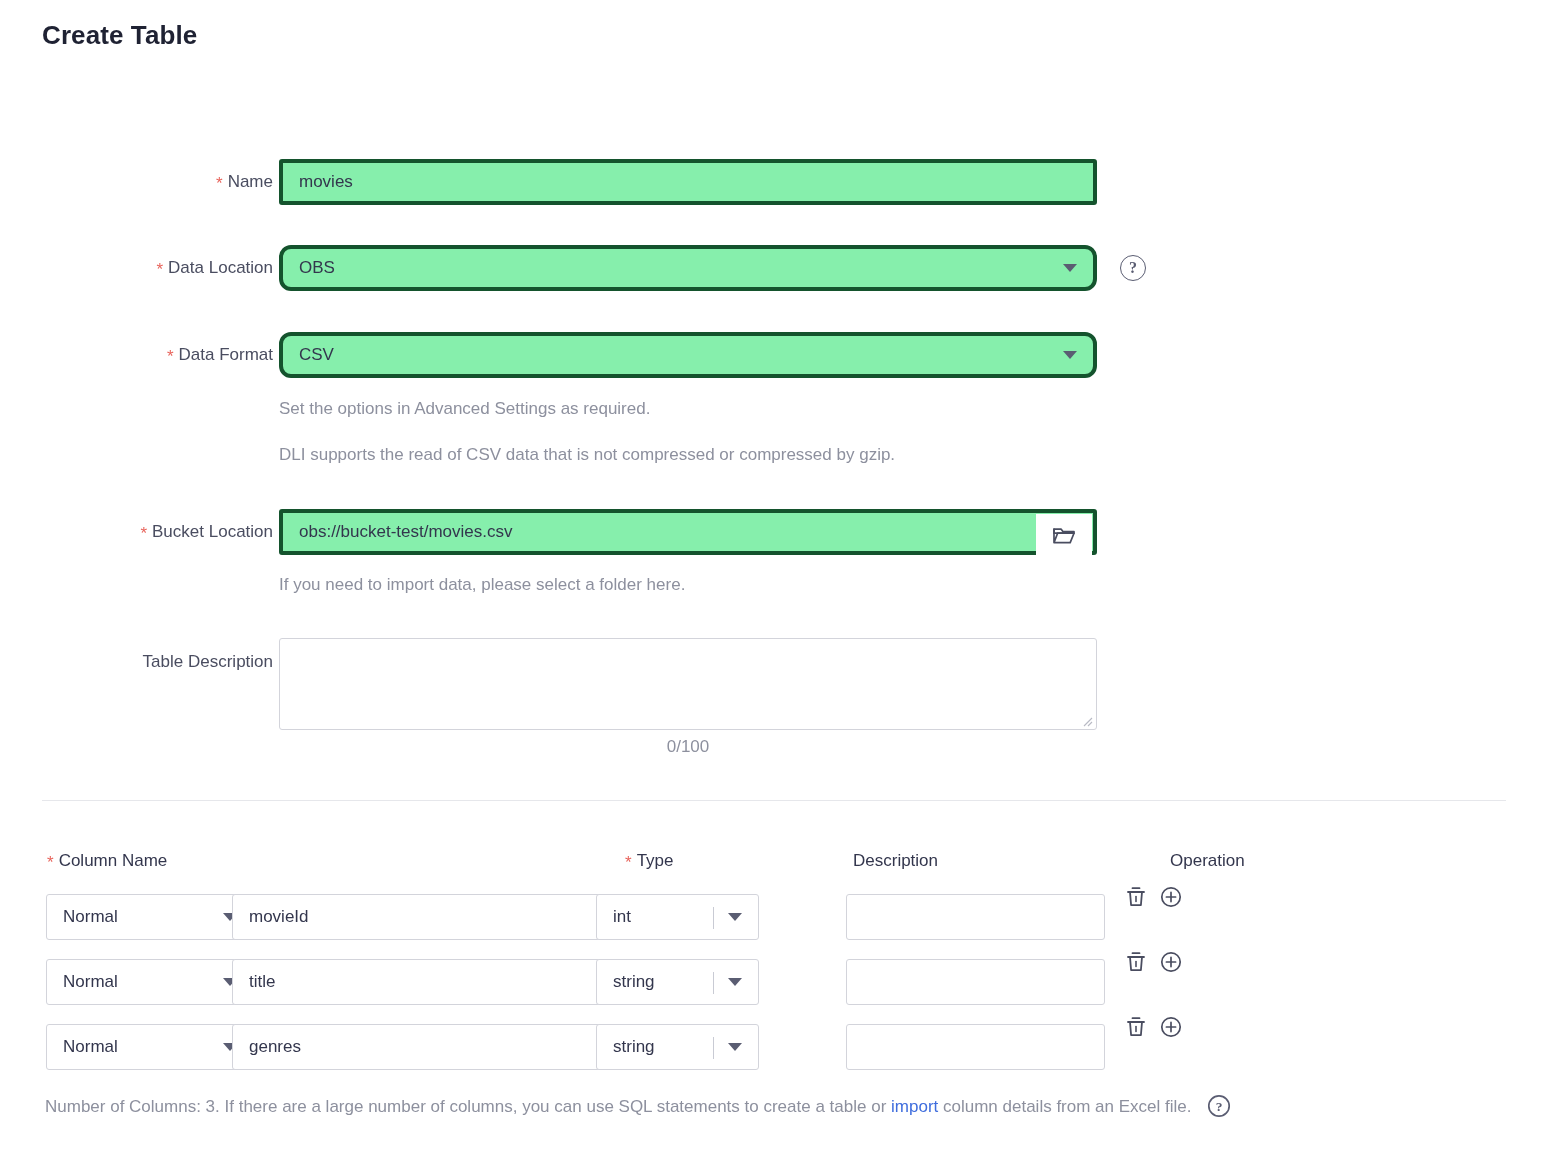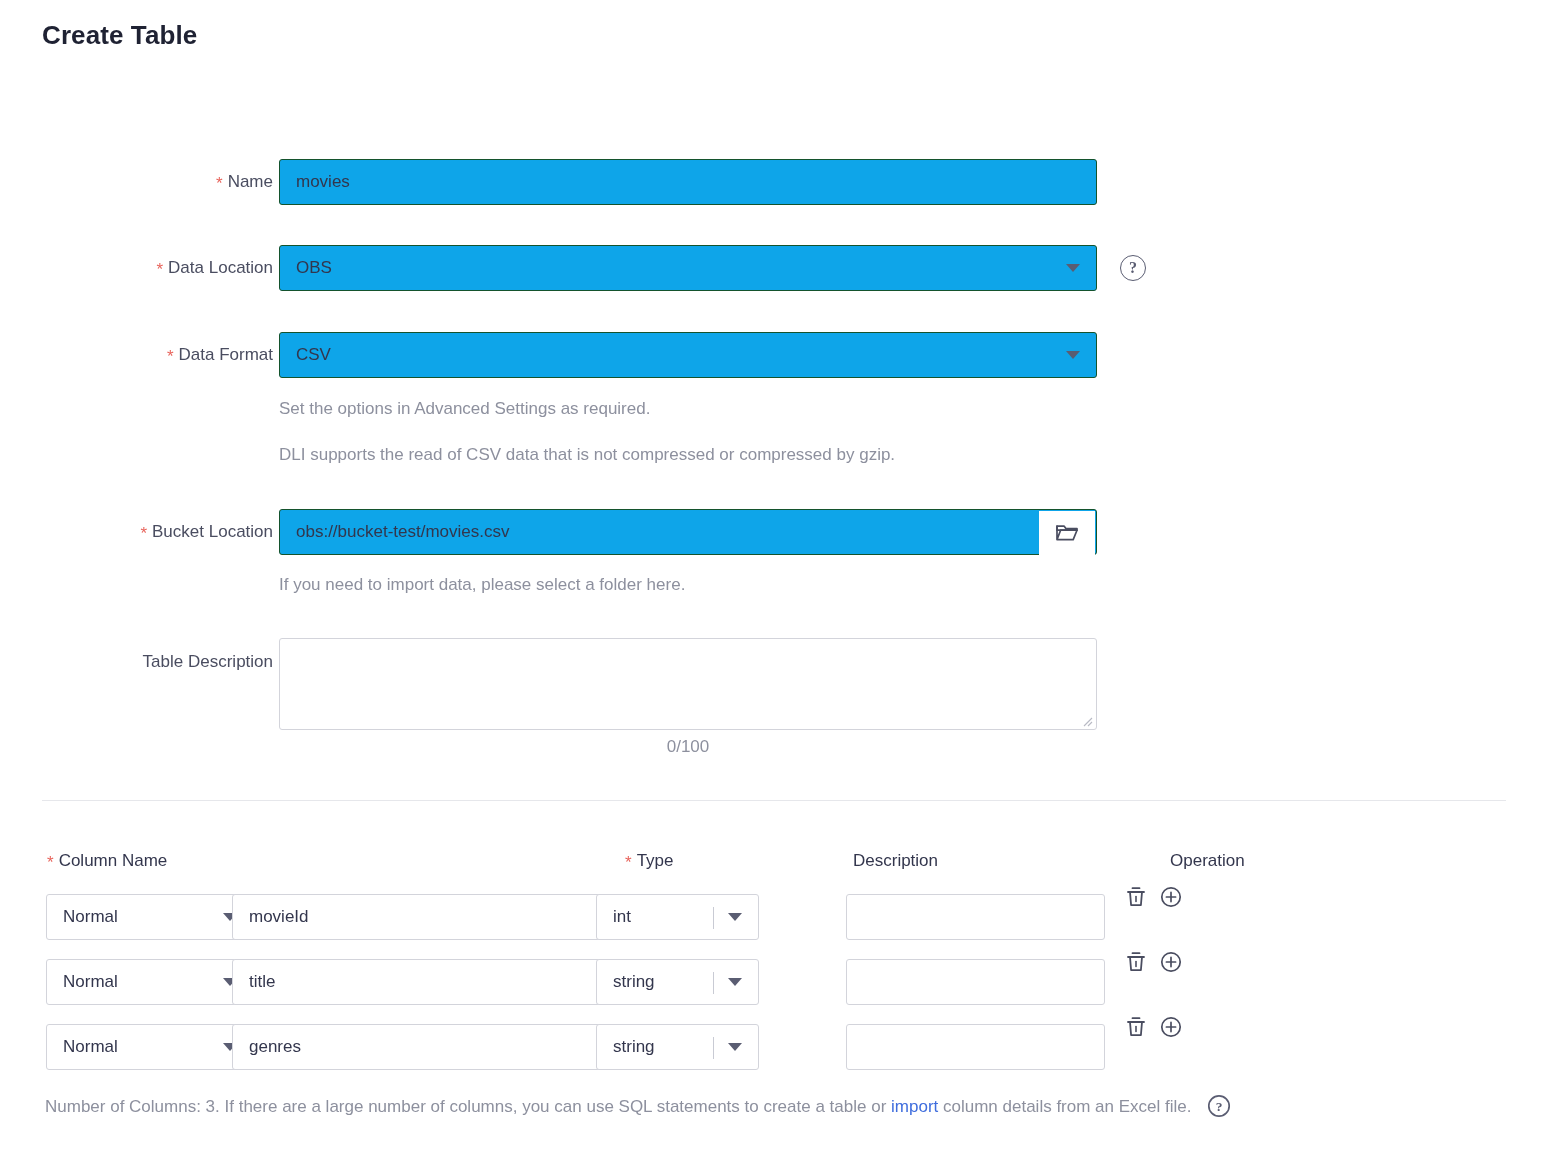--- a/index.html
+++ b/index.html
@@ -55,30 +55,30 @@
     margin-right: 5px;
     position: relative;
     top: 2px;
   }
 
   .field-box {
     position: absolute;
     left: 279px;
     width: 818px;
     height: 46px;
-    border: 1px solid #14532d;
+    border: 4px solid #14532d;
     border-radius: 3px;
-    background: #0ea5e9;
+    background: #86efac;
     font-size: 17px;
     color: #33364d;
     display: flex;
     align-items: center;
     padding: 0 16px;
   }
-  .field-box.select { padding-right: 28px; }
+  .field-box.select { padding-right: 28px; border-radius: 12px; }
 
   .caret {
     position: absolute;
     right: 16px;
     top: 50%;
     transform: translateY(-50%);
     width: 0; height: 0;
     border-left: 7px solid transparent;
     border-right: 7px solid transparent;
     border-top: 8px solid #5a5d72;

